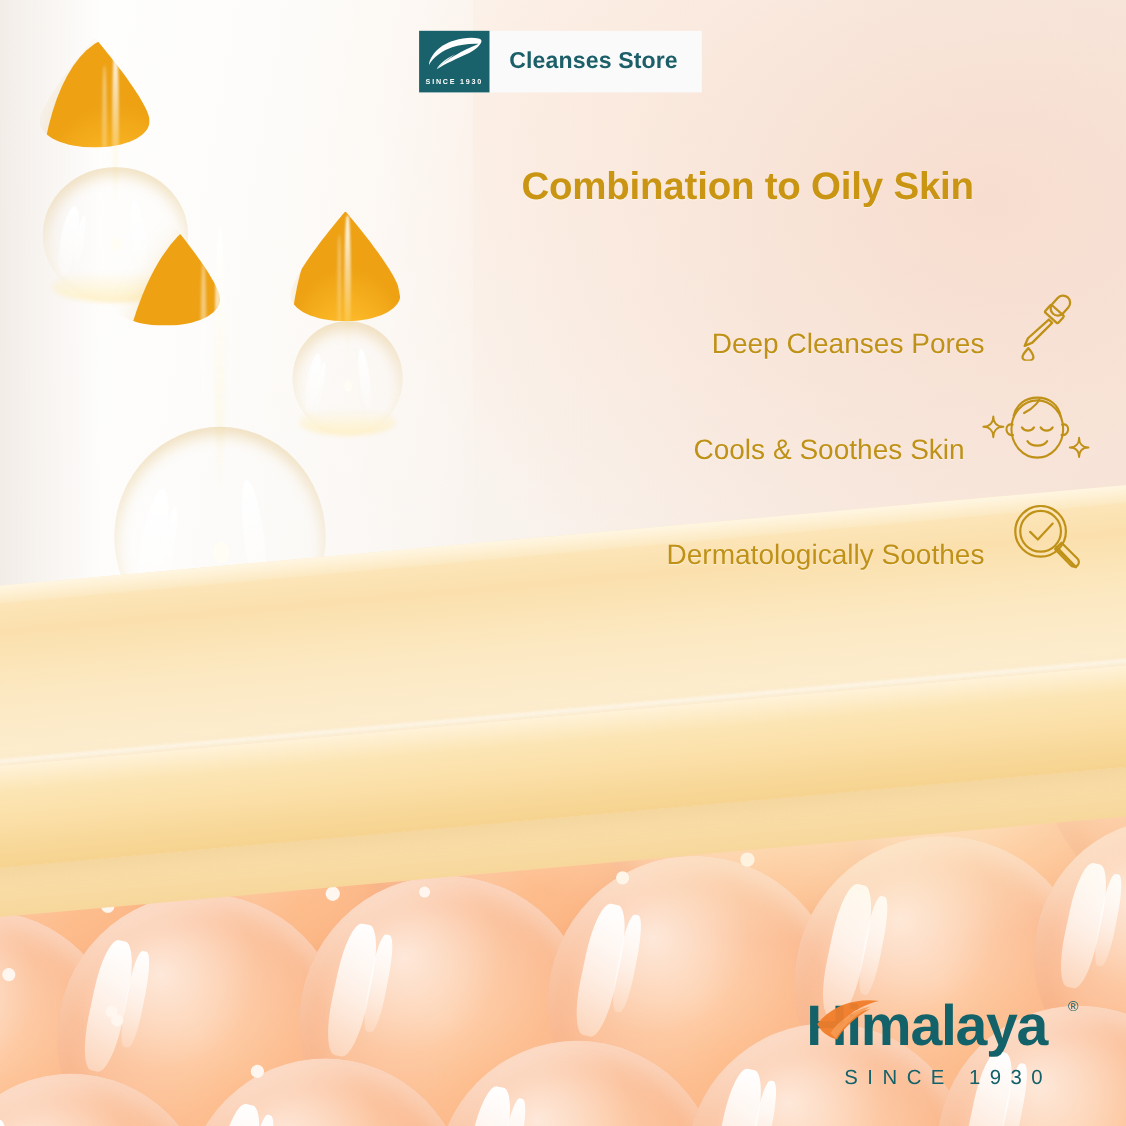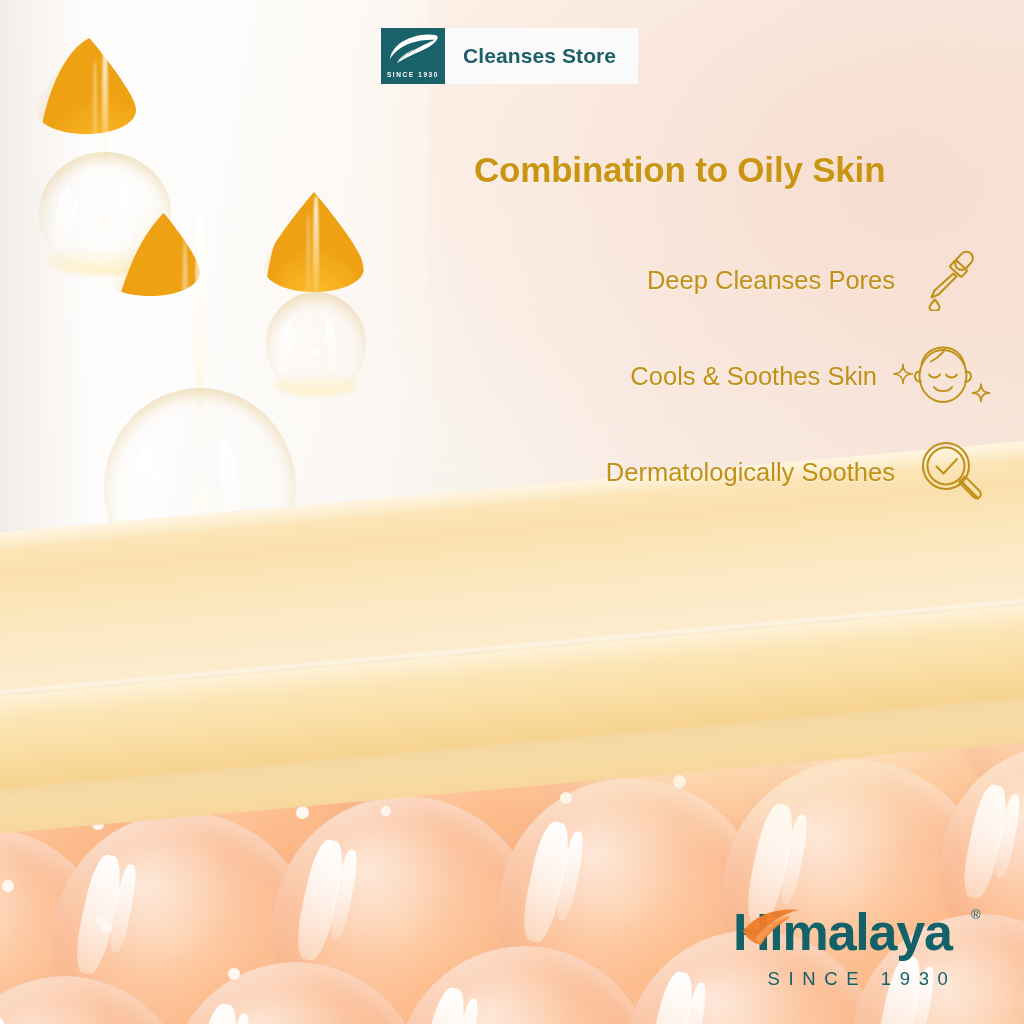--- a/index.html
+++ b/index.html
@@ -166,21 +166,21 @@
 
   
   .headline{
     position:absolute;left:462px;top:150px;width:520px;
     color:#c99512;font-size:35px;font-weight:700;letter-spacing:-.2px;
     text-shadow:0 1px 1px rgba(255,255,255,.55);
     margin-left:12px;
   }
   .features{position:absolute;left:495px;top:232px;width:500px;}
   .feature{
-    display:flex;align-items:center;justify-content:flex-end;
+    display:flex;align-items:flex-end;justify-content:flex-end;
     height:96px;
   }
   .feature .f-text{
     color:#bf9117;font-size:25.5px;font-weight:400;white-space:nowrap;
     text-shadow:0 1px 1px rgba(255,255,255,.5);
   }
   .feature .f-icon{
     width:86px;flex:0 0 auto;display:flex;align-items:center;justify-content:center;
     margin-left:14px;
   }

